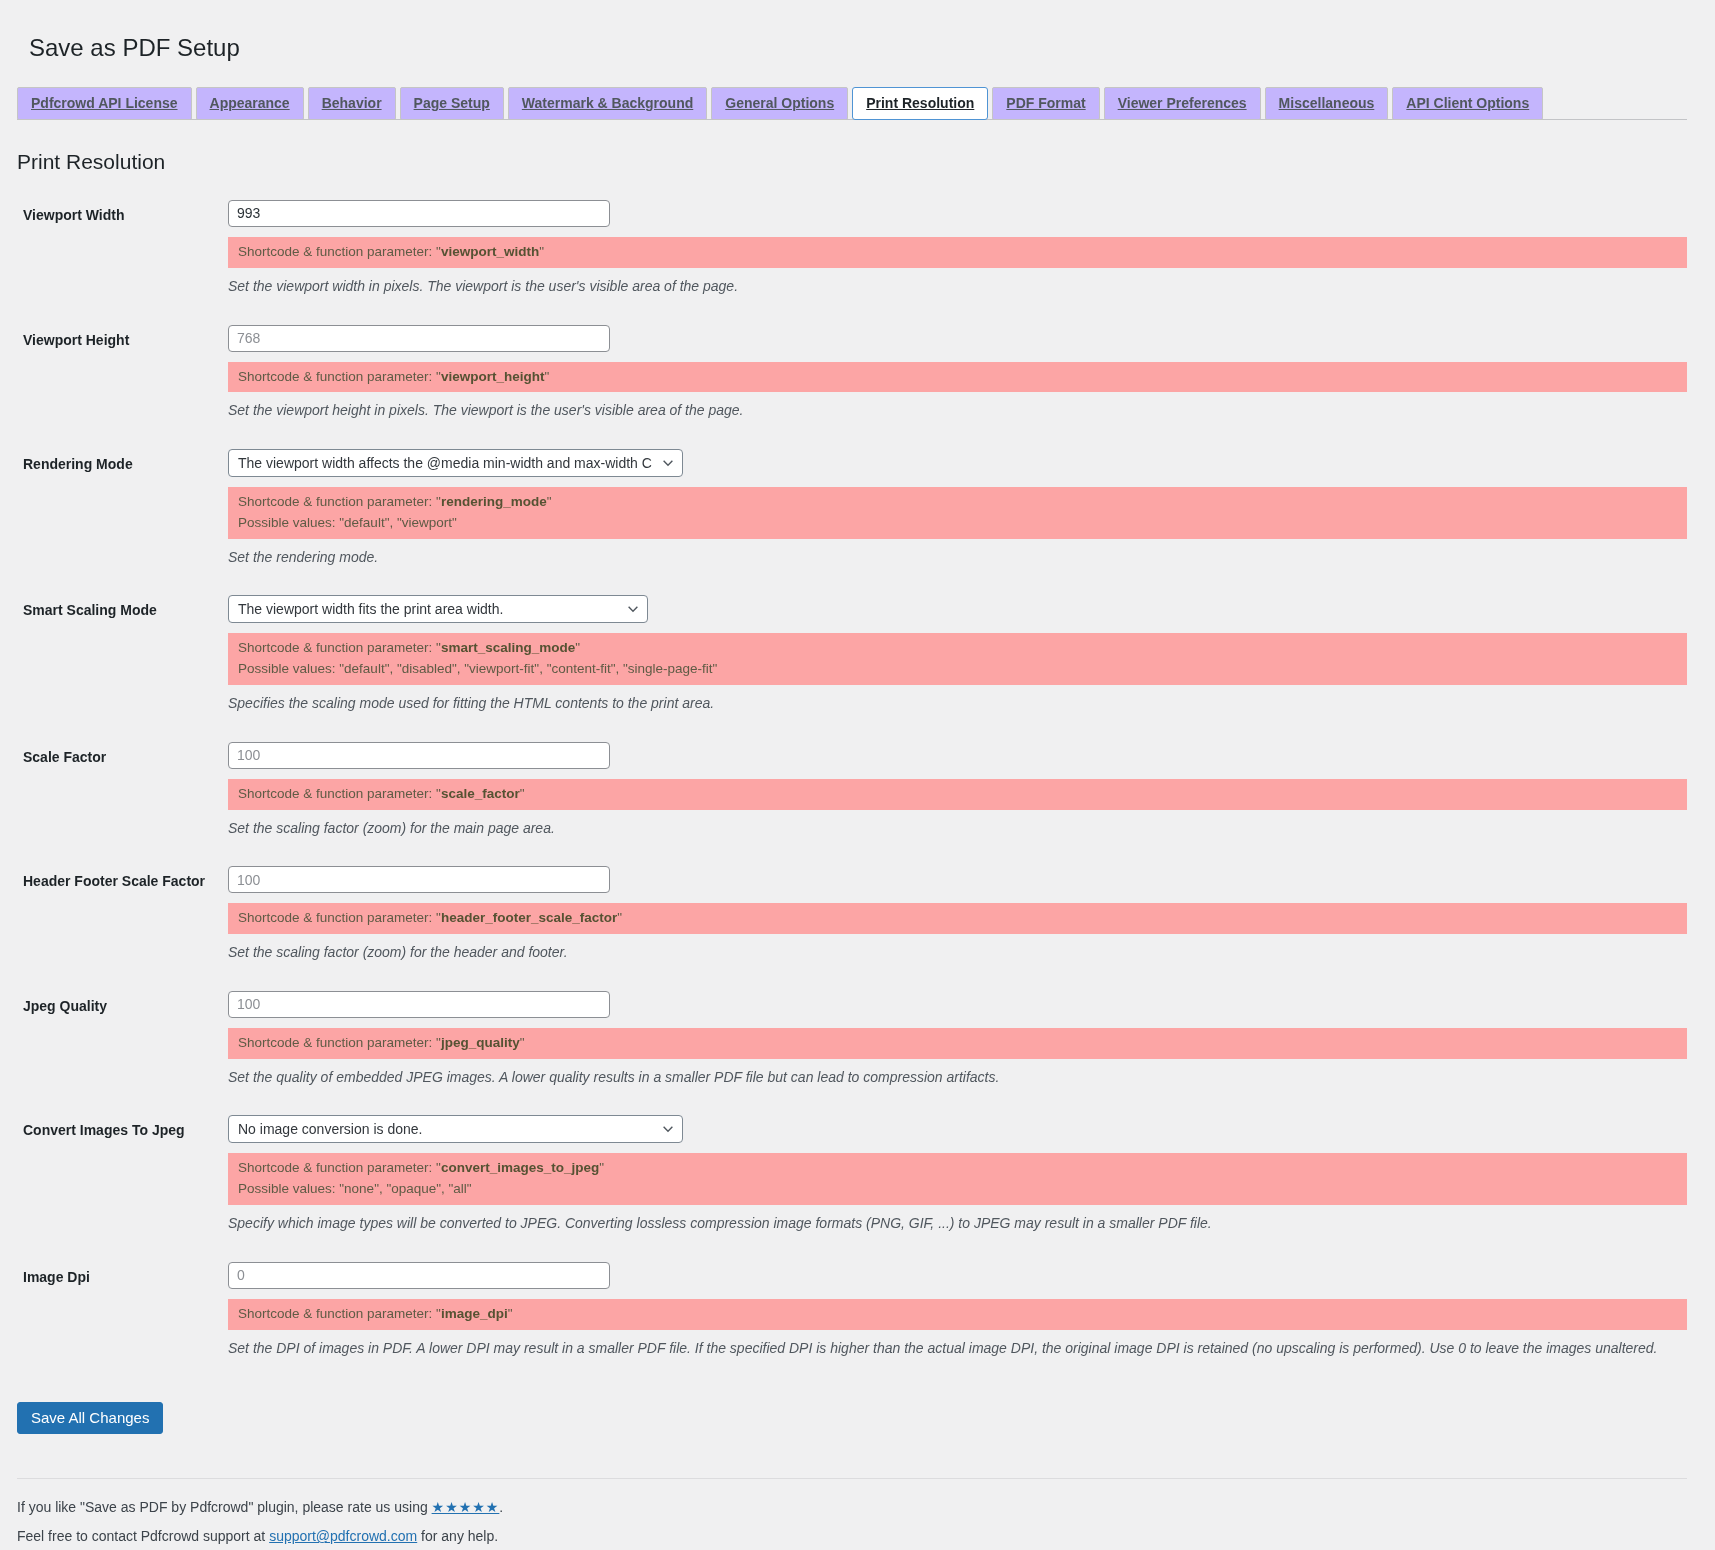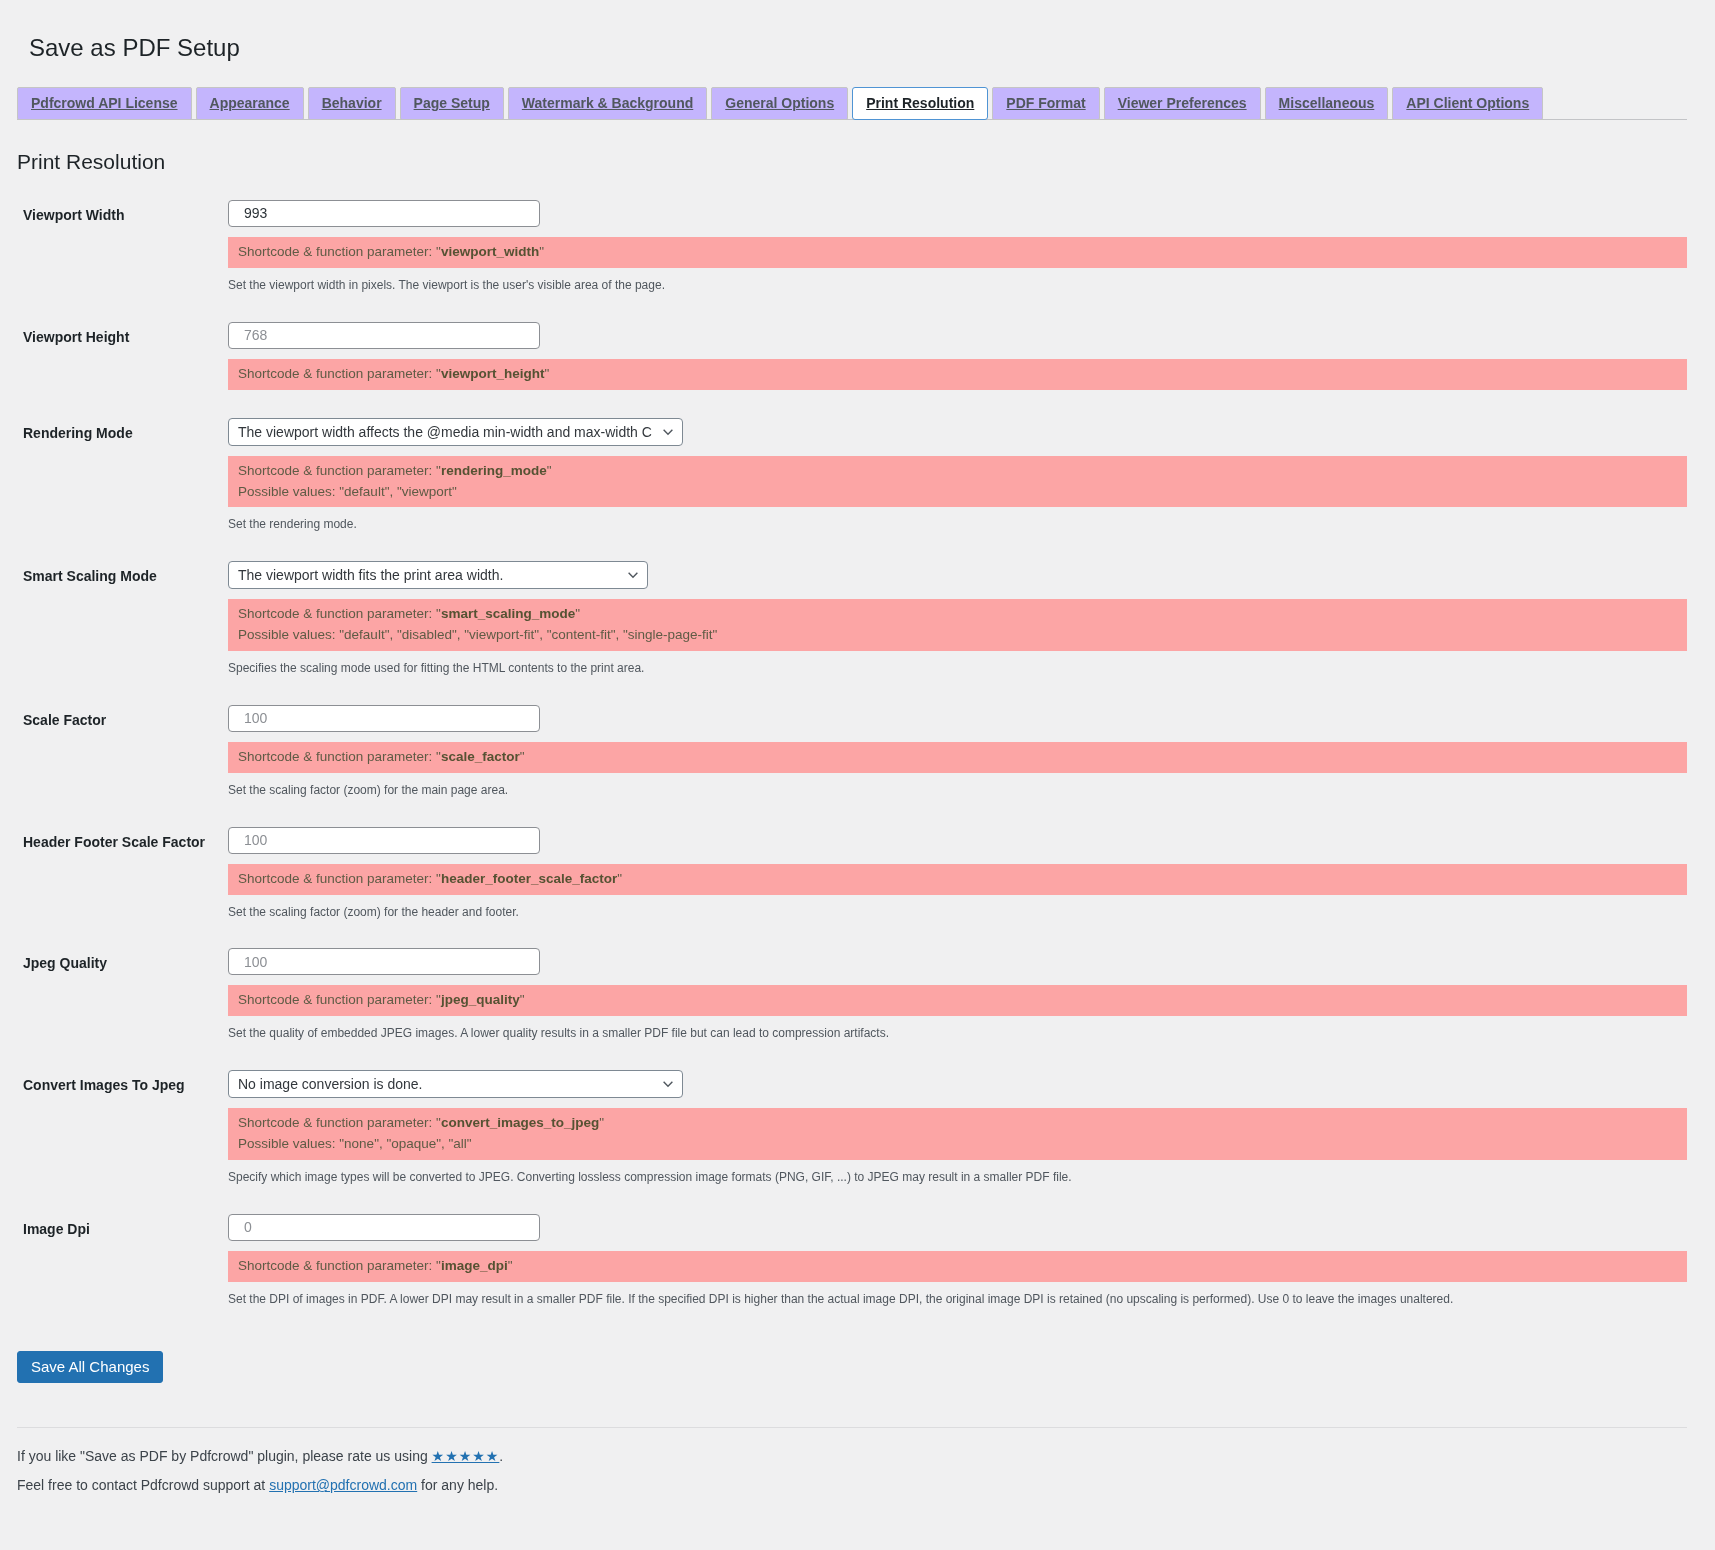--- a/index.html
+++ b/index.html
@@ -66,23 +66,23 @@
   .field-label {
     font-weight: 700;
     color: #1d2327;
     font-size: 14px;
     padding-top: 6px;
     line-height: 1.3;
   }
   .field-control { min-width: 0; }
 
   input.text-input {
-    width: 312px;
+    width: 382px;
     height: 27px;
-    padding: 0 15px;
+    padding: 0 8px;
     border: 1px solid #8c8f94;
     border-radius: 4px;
     background: #fff;
     font-family: "Liberation Sans", sans-serif;
     font-size: 14px;
     color: #2c3338;
     outline: none;
   }
   input.text-input::placeholder { color: #8c8f94; opacity: 1; }
 
@@ -125,22 +125,23 @@
     background: #fca5a5;
     padding: 5px 10px;
     color: #5f5b45;
     font-size: 13.5px;
     line-height: 1.55;
   }
   .param-note b { font-weight: 700; color: #565233; }
 
   .field-desc {
     margin-top: 9px;
+    font-style: italic;
     color: #50575e;
-    font-size: 12px;
+    font-size: 14px;
     line-height: 1.4;
   }
 
   .save-button {
     display: inline-block;
     margin-top: 16px;
     background: #2271b1;
     border: 1px solid #2271b1;
     border-radius: 3px;
     color: #ffffff;
@@ -176,21 +177,21 @@
       <div class="field-row" data-name="field-row-viewport-width">
         <div class="field-label" data-name="viewport-width-label">Viewport Width</div>
         <div class="field-control" data-name="viewport-width-control"><input class="text-input" type="text" data-name="viewport-width-input" value="993" style=""><div class="param-note" data-name="shortcode-note">
             <div class="note-line" data-name="shortcode-note-line">Shortcode &amp; function parameter: "<b data-name="shortcode-param-name">viewport_width</b>"</div>
           </div><div class="field-desc" data-name="viewport-width-description">Set the viewport width in pixels. The viewport is the user's visible area of the page.</div></div>
       </div>
       <div class="field-row" data-name="field-row-viewport-height">
         <div class="field-label" data-name="viewport-height-label">Viewport Height</div>
         <div class="field-control" data-name="viewport-height-control"><input class="text-input" type="text" data-name="viewport-height-input" placeholder="768" style=""><div class="param-note" data-name="shortcode-note">
             <div class="note-line" data-name="shortcode-note-line">Shortcode &amp; function parameter: "<b data-name="shortcode-param-name">viewport_height</b>"</div>
-          </div></div>
+          </div><div class="field-desc" data-name="viewport-height-description">Set the viewport height in pixels. The viewport is the user's visible area of the page.</div></div>
       </div>
       <div class="field-row" data-name="field-row-rendering-mode">
         <div class="field-label" data-name="rendering-mode-label">Rendering Mode</div>
         <div class="field-control" data-name="rendering-mode-control"><div class="select-wrap" data-name="rendering-mode-select-wrap"><select class="select-input" data-name="rendering-mode-select">
               <option>The viewport width affects the @media min-width and max-width CSS prop</option>
             </select><span class="chevron" data-name="chevron-down-icon"><svg width="14" height="14" viewBox="0 0 16 16">
                 <path d="M3 5.5l5 5 5-5" fill="none" stroke="#50575e" stroke-width="1.6"></path>
               </svg></span></div><div class="param-note" data-name="shortcode-note">
             <div class="note-line" data-name="shortcode-note-line">Shortcode &amp; function parameter: "<b data-name="shortcode-param-name">rendering_mode</b>"</div>
             <div class="note-line" data-name="possible-values-line">Possible values: "default", "viewport"</div>

